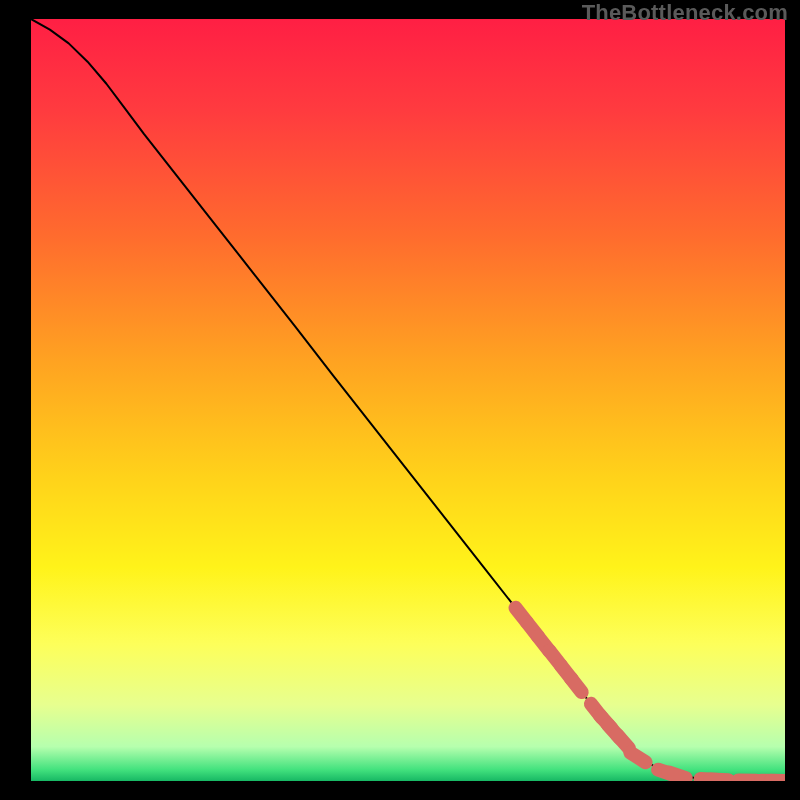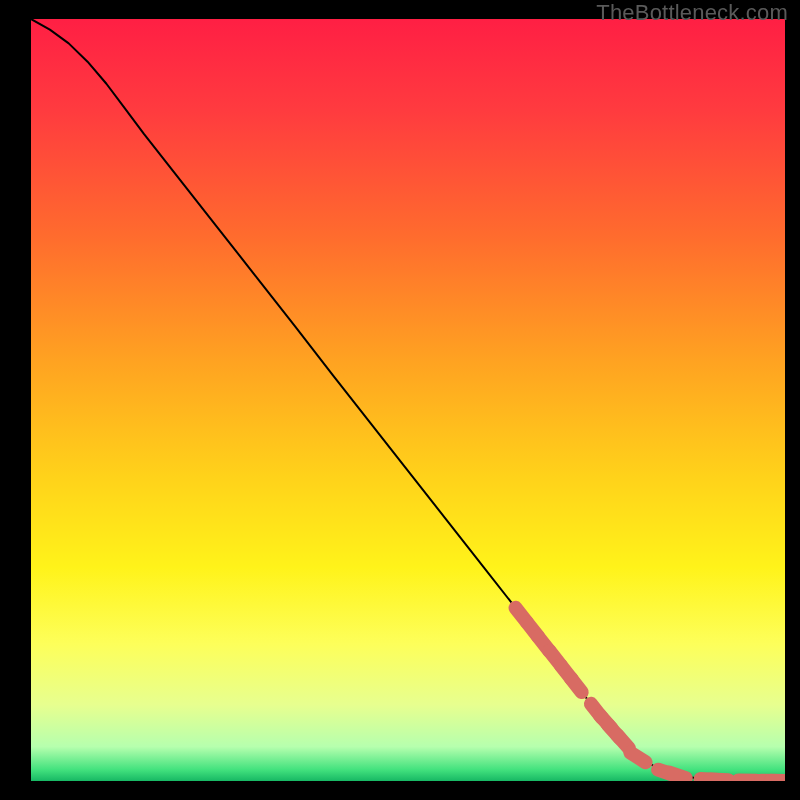--- a/index.html
+++ b/index.html
@@ -28,21 +28,21 @@
     display: block;
     width: 754px;
     height: 762px;
   }
   .watermark {
     position: absolute;
     top: 0px;
     right: 12px;
     color: #5a5a5a;
     font-size: 22px;
-    font-weight: 400;
+    font-weight: 700;
     letter-spacing: 0.2px;
     user-select: none;
   }
 </style>
 </head>
 <body>
 
 <div class="stage">
   <div class="plot">
     <svg viewBox="0 0 754 762">

